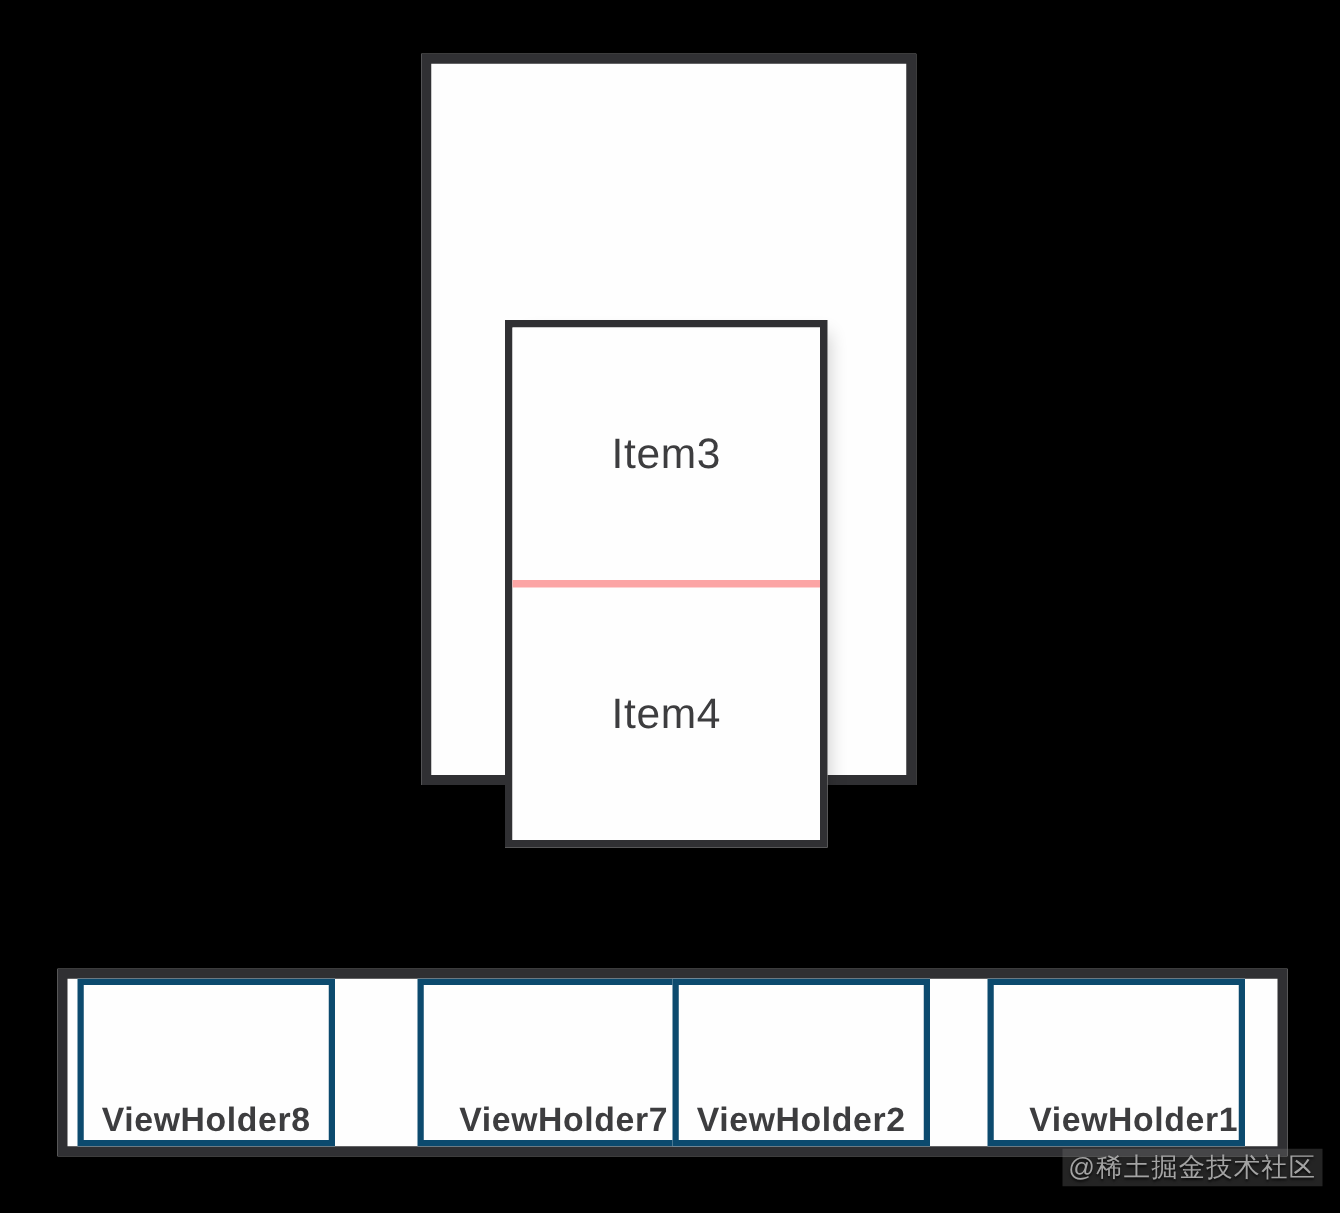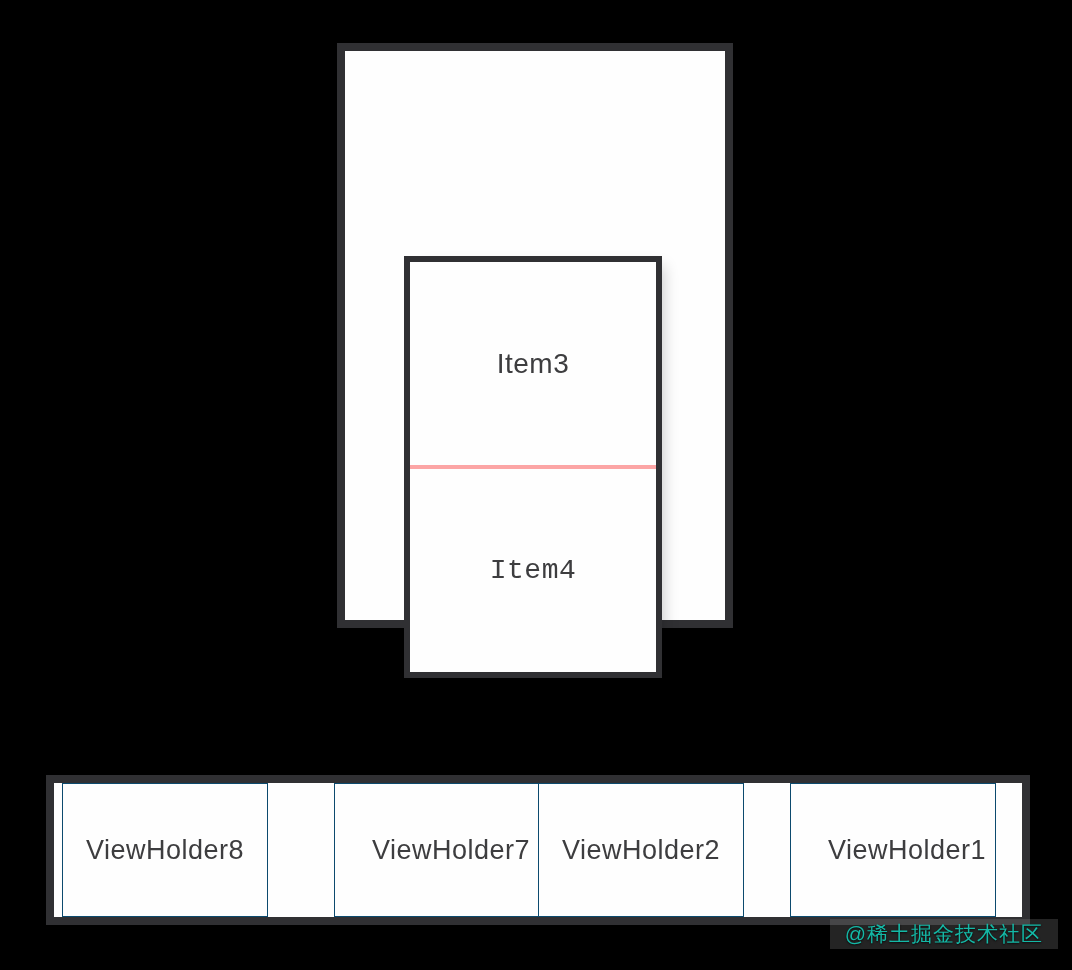--- a/index.html
+++ b/index.html
@@ -45,70 +45,70 @@
     box-shadow: 10px 2px 14px -8px rgba(0,0,0,0.20);
   }
   .item-row {
     flex: 1 1 0;
     display: flex;
     align-items: center;
     justify-content: center;
     background: #fefefe;
   }
   .item-row + .item-row {
-    border-top: 4px solid #fca5a5;
-    font-family: Liberation Mono, monospace;
+    border-top: 6px solid #fca5a5;
   }
   .item-label {
-    font-size: 28px;
+    font-size: 34px;
     color: #3d3d3f;
     letter-spacing: 0.5px;
   }
   
   .pool-bar {
     position: absolute;
     left: 46px;
     top: 775px;
     width: 984px;
     height: 150px;
     background: #fefefe;
     border: 8px solid #303033;
     box-sizing: border-box;
     z-index: 1;
   }
   .vh-box {
     position: absolute;
     top: 0;
     bottom: 0;
-    border: 1px solid #0c4a6e;
+    border: 5px solid #0c4a6e;
     box-sizing: border-box;
     background: #fefefe;
     display: flex;
-    align-items: center;
+    align-items: flex-end;
     justify-content: center;
+    font-weight: bold;
   }
   .vh-label {
     font-size: 27px;
     color: #3d3d3f;
     letter-spacing: 0.5px;
     white-space: nowrap;
   }
   .vh-8 { left: 8px;   width: 206px; }
   .vh-7 { left: 280px; width: 234px; }
   .vh-2 { left: 484px; width: 206px; }
   .vh-1 { left: 736px; width: 206px; padding-left: 28px; }
   
   .watermark {
     position: absolute;
     right: 14px;
     bottom: 21px;
     font-size: 21px;
-    color: #14b8a6;
+    color: #a3a3a3;
     background: rgba(130,130,130,0.28);
-    padding: 1px 15px;
+    padding: 1px 5px;
     letter-spacing: 1px;
     z-index: 3;
     text-shadow: 0 1px 2px rgba(0,0,0,0.8);
   }
 </style>
 </head>
 <body>
 
 <div class="stage">
 

